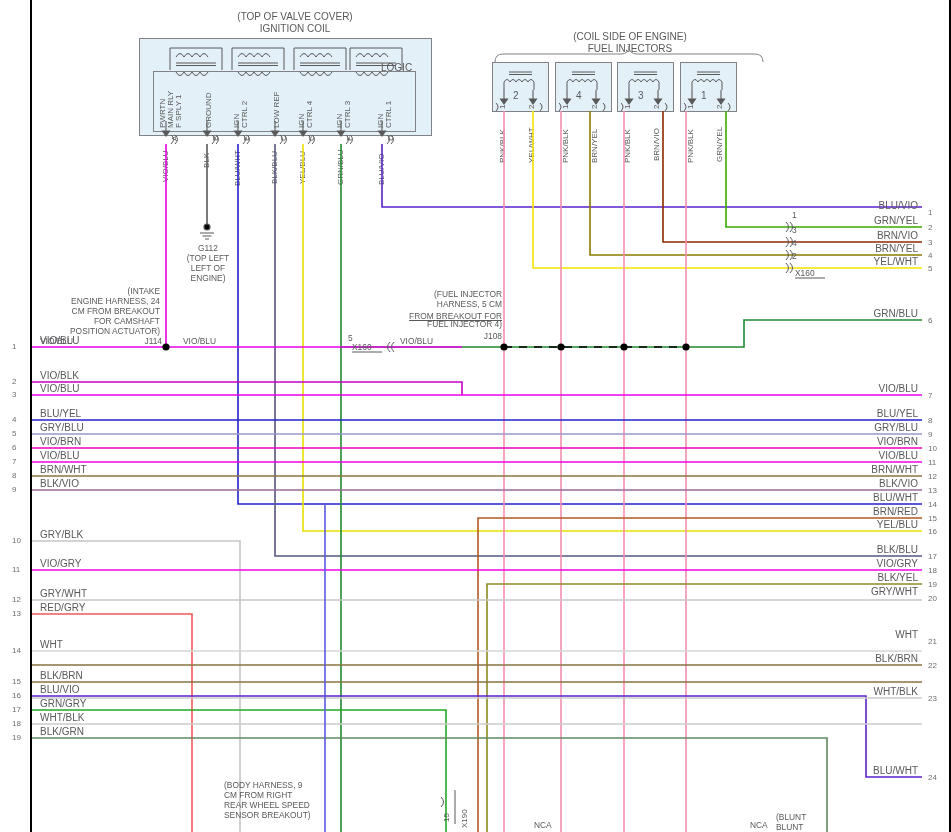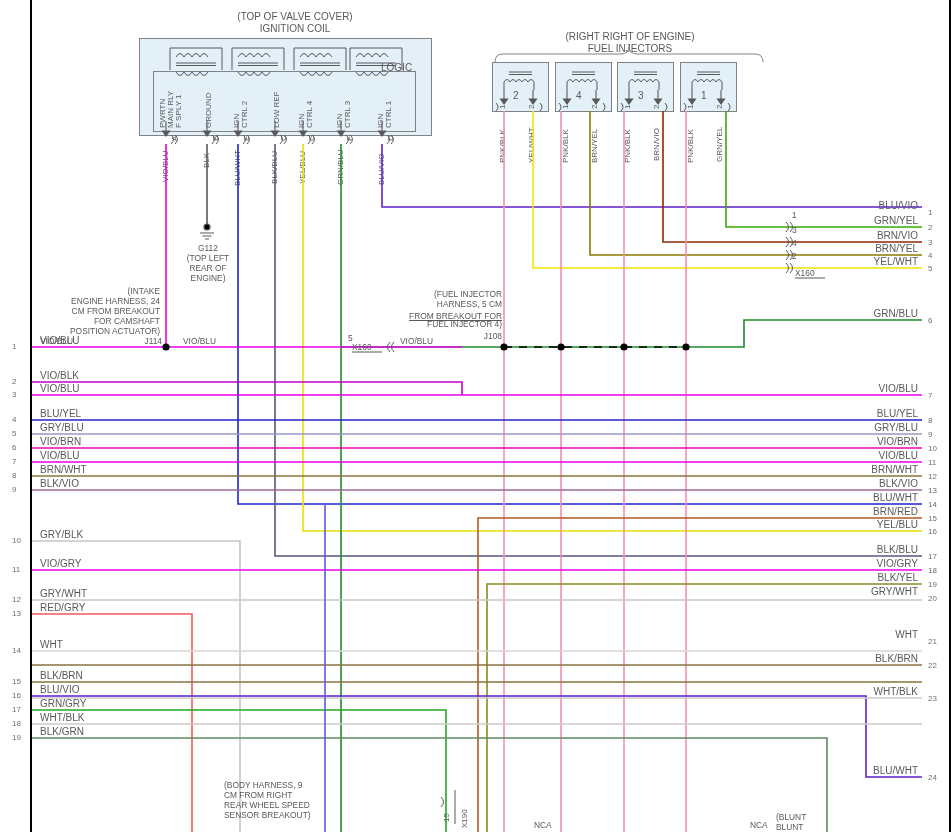--- a/index.html
+++ b/index.html
@@ -113,21 +113,21 @@
   <div class="vlbl" style="left:233px;top:186px;">BLU/WHT</div>
   <div class="vlbl" style="left:279px;top:141px;">C</div>
   <div class="vlbl" style="left:270px;top:184px;">BLK/BLU</div>
   <div class="vlbl" style="left:307px;top:141px;">G</div>
   <div class="vlbl" style="left:298px;top:184px;">YEL/BLU</div>
   <div class="vlbl" style="left:345px;top:141px;">F</div>
   <div class="vlbl" style="left:336px;top:185px;">GRN/BLU</div>
   <div class="vlbl" style="left:386px;top:141px;">D</div>
   <div class="vlbl" style="left:377px;top:185px;">BLU/VIO</div>
 
-  <div class="lbl ctr" style="left:520px;top:32px;width:220px;">(RIGHT RIGHT OF ENGINE)</div>
+  <div class="lbl ctr" style="left:520px;top:32px;width:220px;">(COIL SIDE OF ENGINE)</div>
   <div class="lbl ctr" style="left:520px;top:44px;width:220px;">FUEL INJECTORS</div>
 
   <svg class="ov">
     <path d="M495,62 q0,-8 8,-8 h118 q8,0 8,-8 q0,8 8,8 h118 q8,0 8,8" stroke="#808285" stroke-width="1" fill="none"></path>
   </svg>
 
   <div class="box" style="left:492px;top:62px;width:57px;height:50px;"></div>
   <div class="box" style="left:555px;top:62px;width:57px;height:50px;"></div>
   <div class="box" style="left:617px;top:62px;width:57px;height:50px;"></div>
   <div class="box" style="left:680px;top:62px;width:57px;height:50px;"></div>
@@ -312,21 +312,21 @@
     </g>
 
     <g stroke="#58595b" stroke-width="1" fill="none">
       <path d="M441,797 q5,5 0,10"></path>
       <path d="M455,790 v34"></path>
     </g>
   </svg>
 
   <div class="txtblk ctr" style="left:177px;top:243px;width:62px;">G112</div>
   <div class="txtblk ctr" style="left:177px;top:253px;width:62px;">(TOP LEFT</div>
-  <div class="txtblk ctr" style="left:177px;top:263px;width:62px;">REAR OF</div>
+  <div class="txtblk ctr" style="left:177px;top:263px;width:62px;">LEFT OF</div>
   <div class="txtblk ctr" style="left:177px;top:273px;width:62px;">ENGINE)</div>
 
   <div class="txtblk rt" style="left:40px;top:286px;width:120px;">(INTAKE</div>
   <div class="txtblk rt" style="left:40px;top:296px;width:120px;">ENGINE HARNESS, 24</div>
   <div class="txtblk rt" style="left:40px;top:306px;width:120px;">CM FROM BREAKOUT</div>
   <div class="txtblk rt" style="left:40px;top:316px;width:120px;">FOR CAMSHAFT</div>
   <div class="txtblk rt" style="left:40px;top:326px;width:120px;">POSITION ACTUATOR)</div>
   <div class="txtblk rt" style="left:120px;top:336px;width:42px;">J114</div>
   <div class="txtblk" style="left:40px;top:336px;">VIO/BLU</div>
   <div class="txtblk" style="left:183px;top:336px;">VIO/BLU</div>

